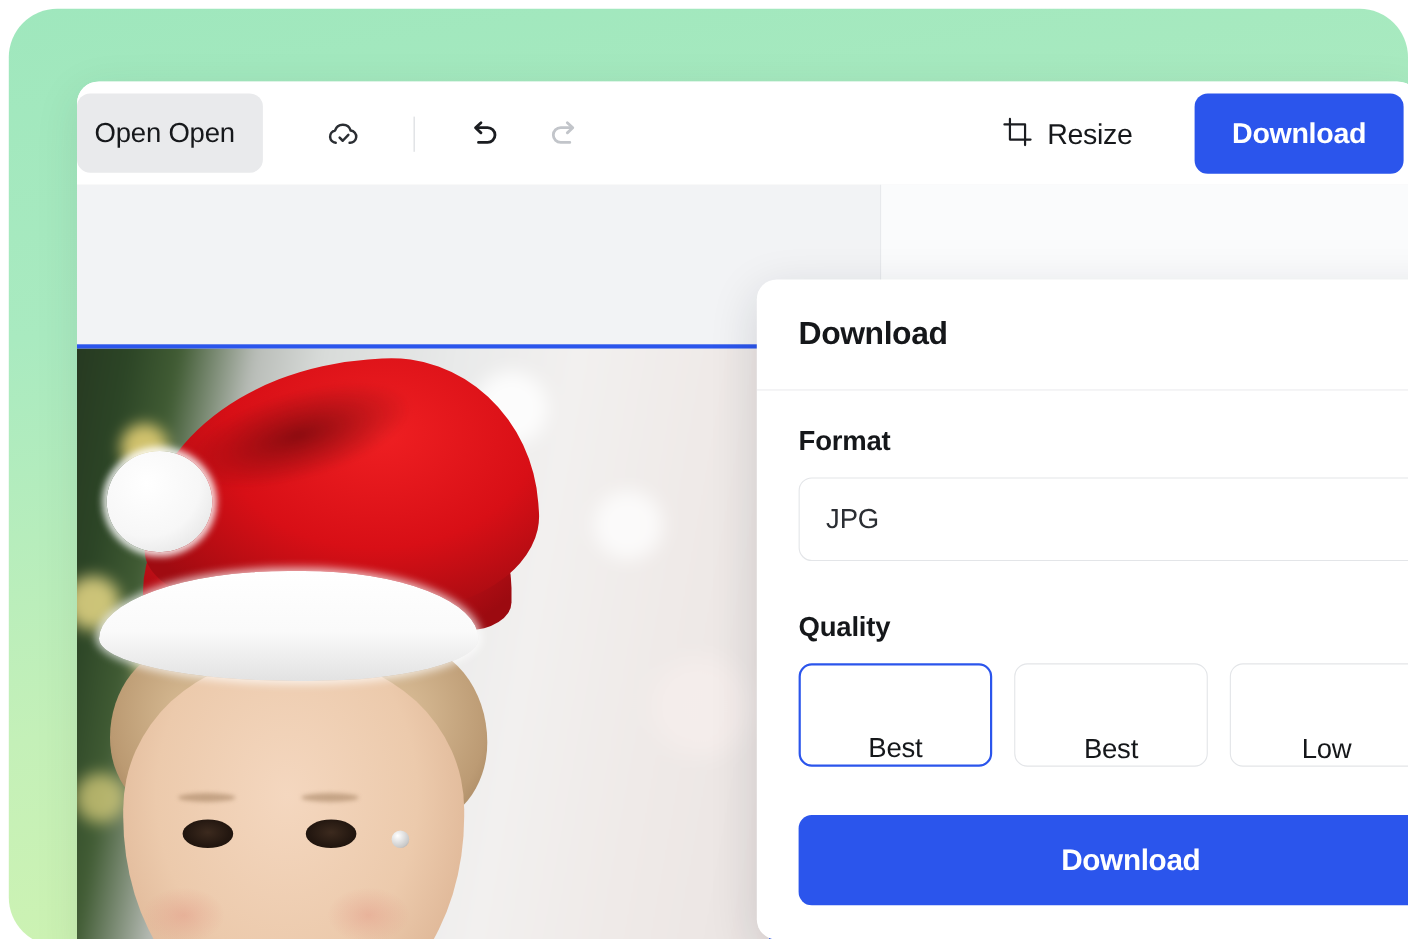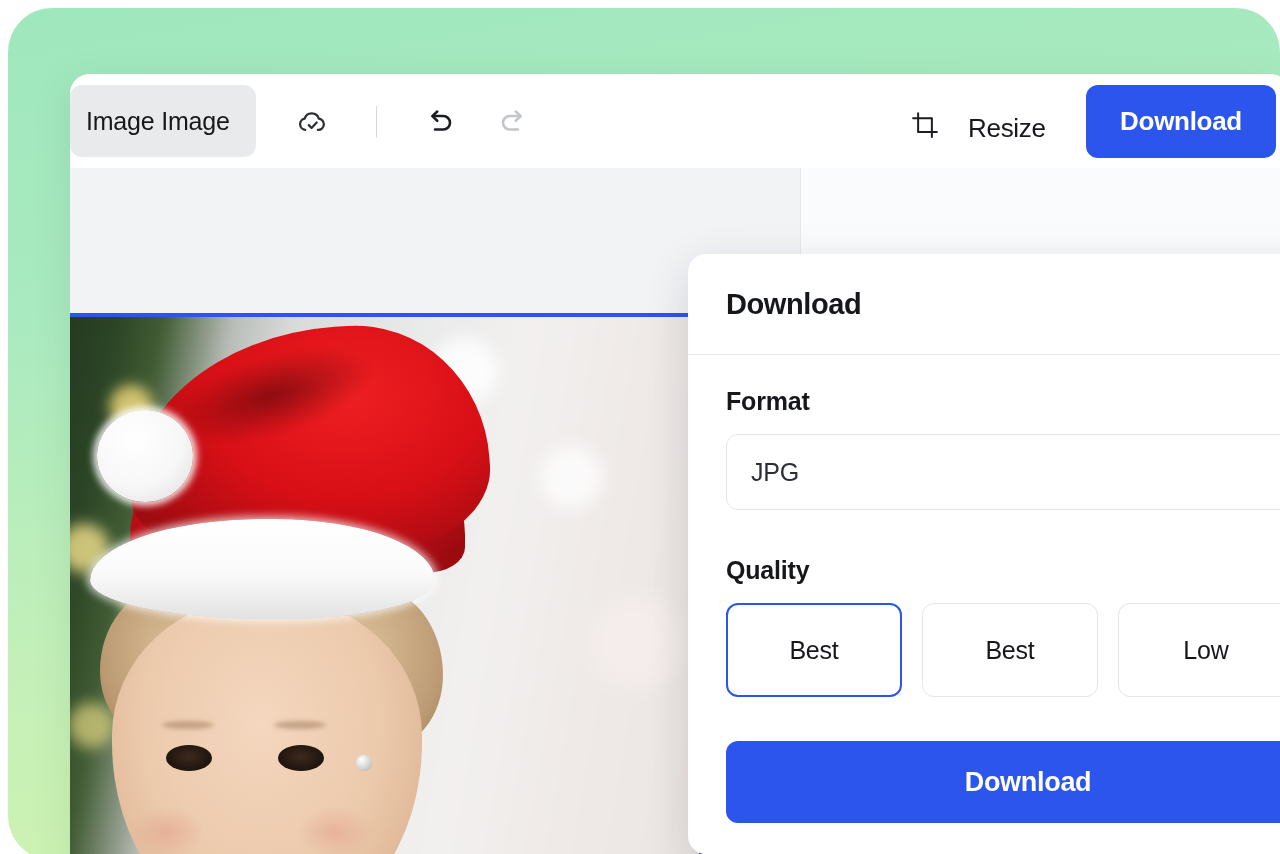--- a/index.html
+++ b/index.html
@@ -93,22 +93,22 @@
     height: 32px;
     background: #d6d9dd;
   }
 
   .resize-btn {
     position: absolute;
     left: 840px;
     top: 26px;
     height: 44px;
     display: flex;
-    align-items: flex-end;
-    gap: 28px;
+    align-items: center;
+    gap: 12px;
     cursor: pointer;
   }
   .resize-btn .label {
     font-size: 26px;
     color: #16181b;
     letter-spacing: -0.3px;
   }
 
   .download-top-btn {
     position: absolute;
@@ -405,21 +405,21 @@
     gap: 20px;
     margin-top: 0;
   }
   .quality-opt {
     width: 176px;
     height: 94px;
     border: 1.5px solid #e3e5e8;
     border-radius: 12px;
     background: #ffffff;
     display: flex;
-    align-items: center;
+    align-items: flex-end;
     justify-content: center;
     font-size: 25px;
     color: #15171a;
     letter-spacing: -0.2px;
     cursor: pointer;
     box-sizing: border-box;
   }
   .quality-opt.selected {
     border: 2px solid #2b55ec;
   }
@@ -448,21 +448,21 @@
 
 <div id="stage">
 
   <div class="bg-panel"></div>
 
   <div class="app-window">
 
     <div class="toolbar">
 
       <div class="open-image-btn">
-        <span>Image Image</span>
+        <span>Open Open</span>
       </div>
 
       <div class="icon-btn icon-cloud">
         <svg width="34" height="34" viewBox="0 0 24 24" fill="none" stroke="#2b2e33" stroke-width="1.6" stroke-linecap="round" stroke-linejoin="round">
           <path d="M6.5 17.5A4 4 0 0 1 6.1 9.6a5.2 5.2 0 0 1 10 .1 3.8 3.8 0 0 1-.7 7.8"></path>
           <path d="M9 14.2l2 2 3.6-3.8"></path>
         </svg>
       </div>
 
       <div class="tb-divider"></div>

